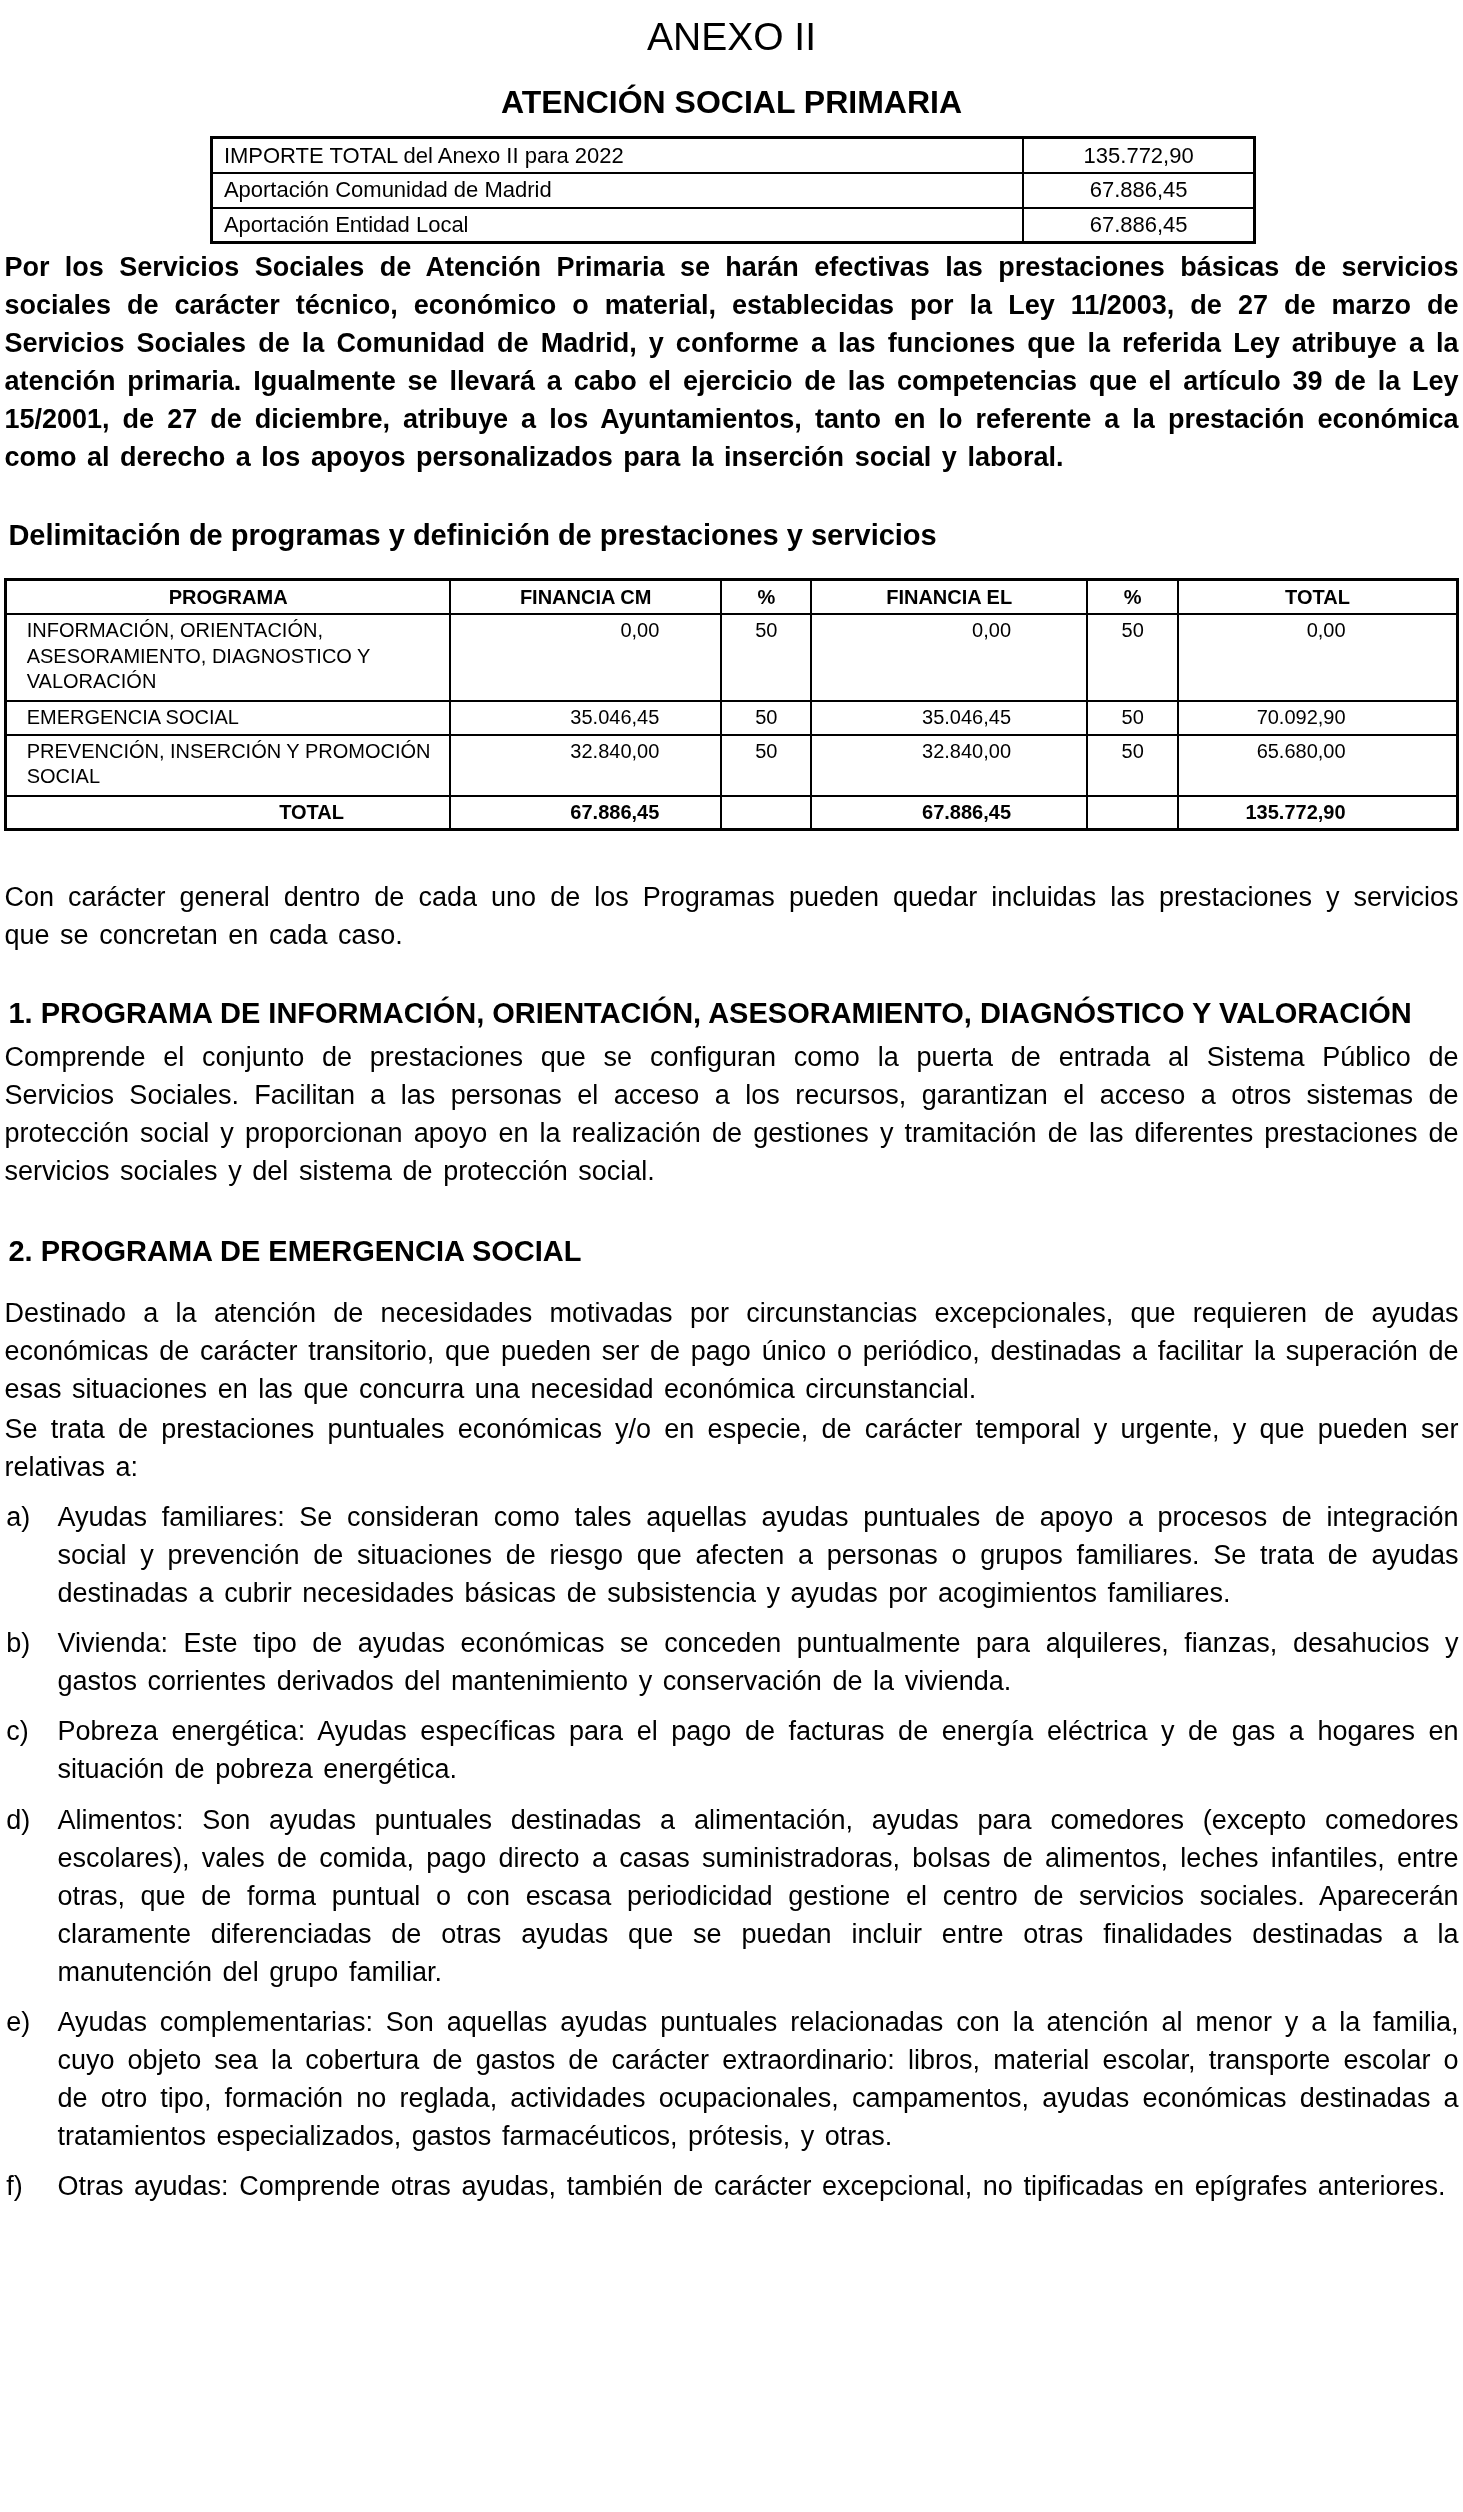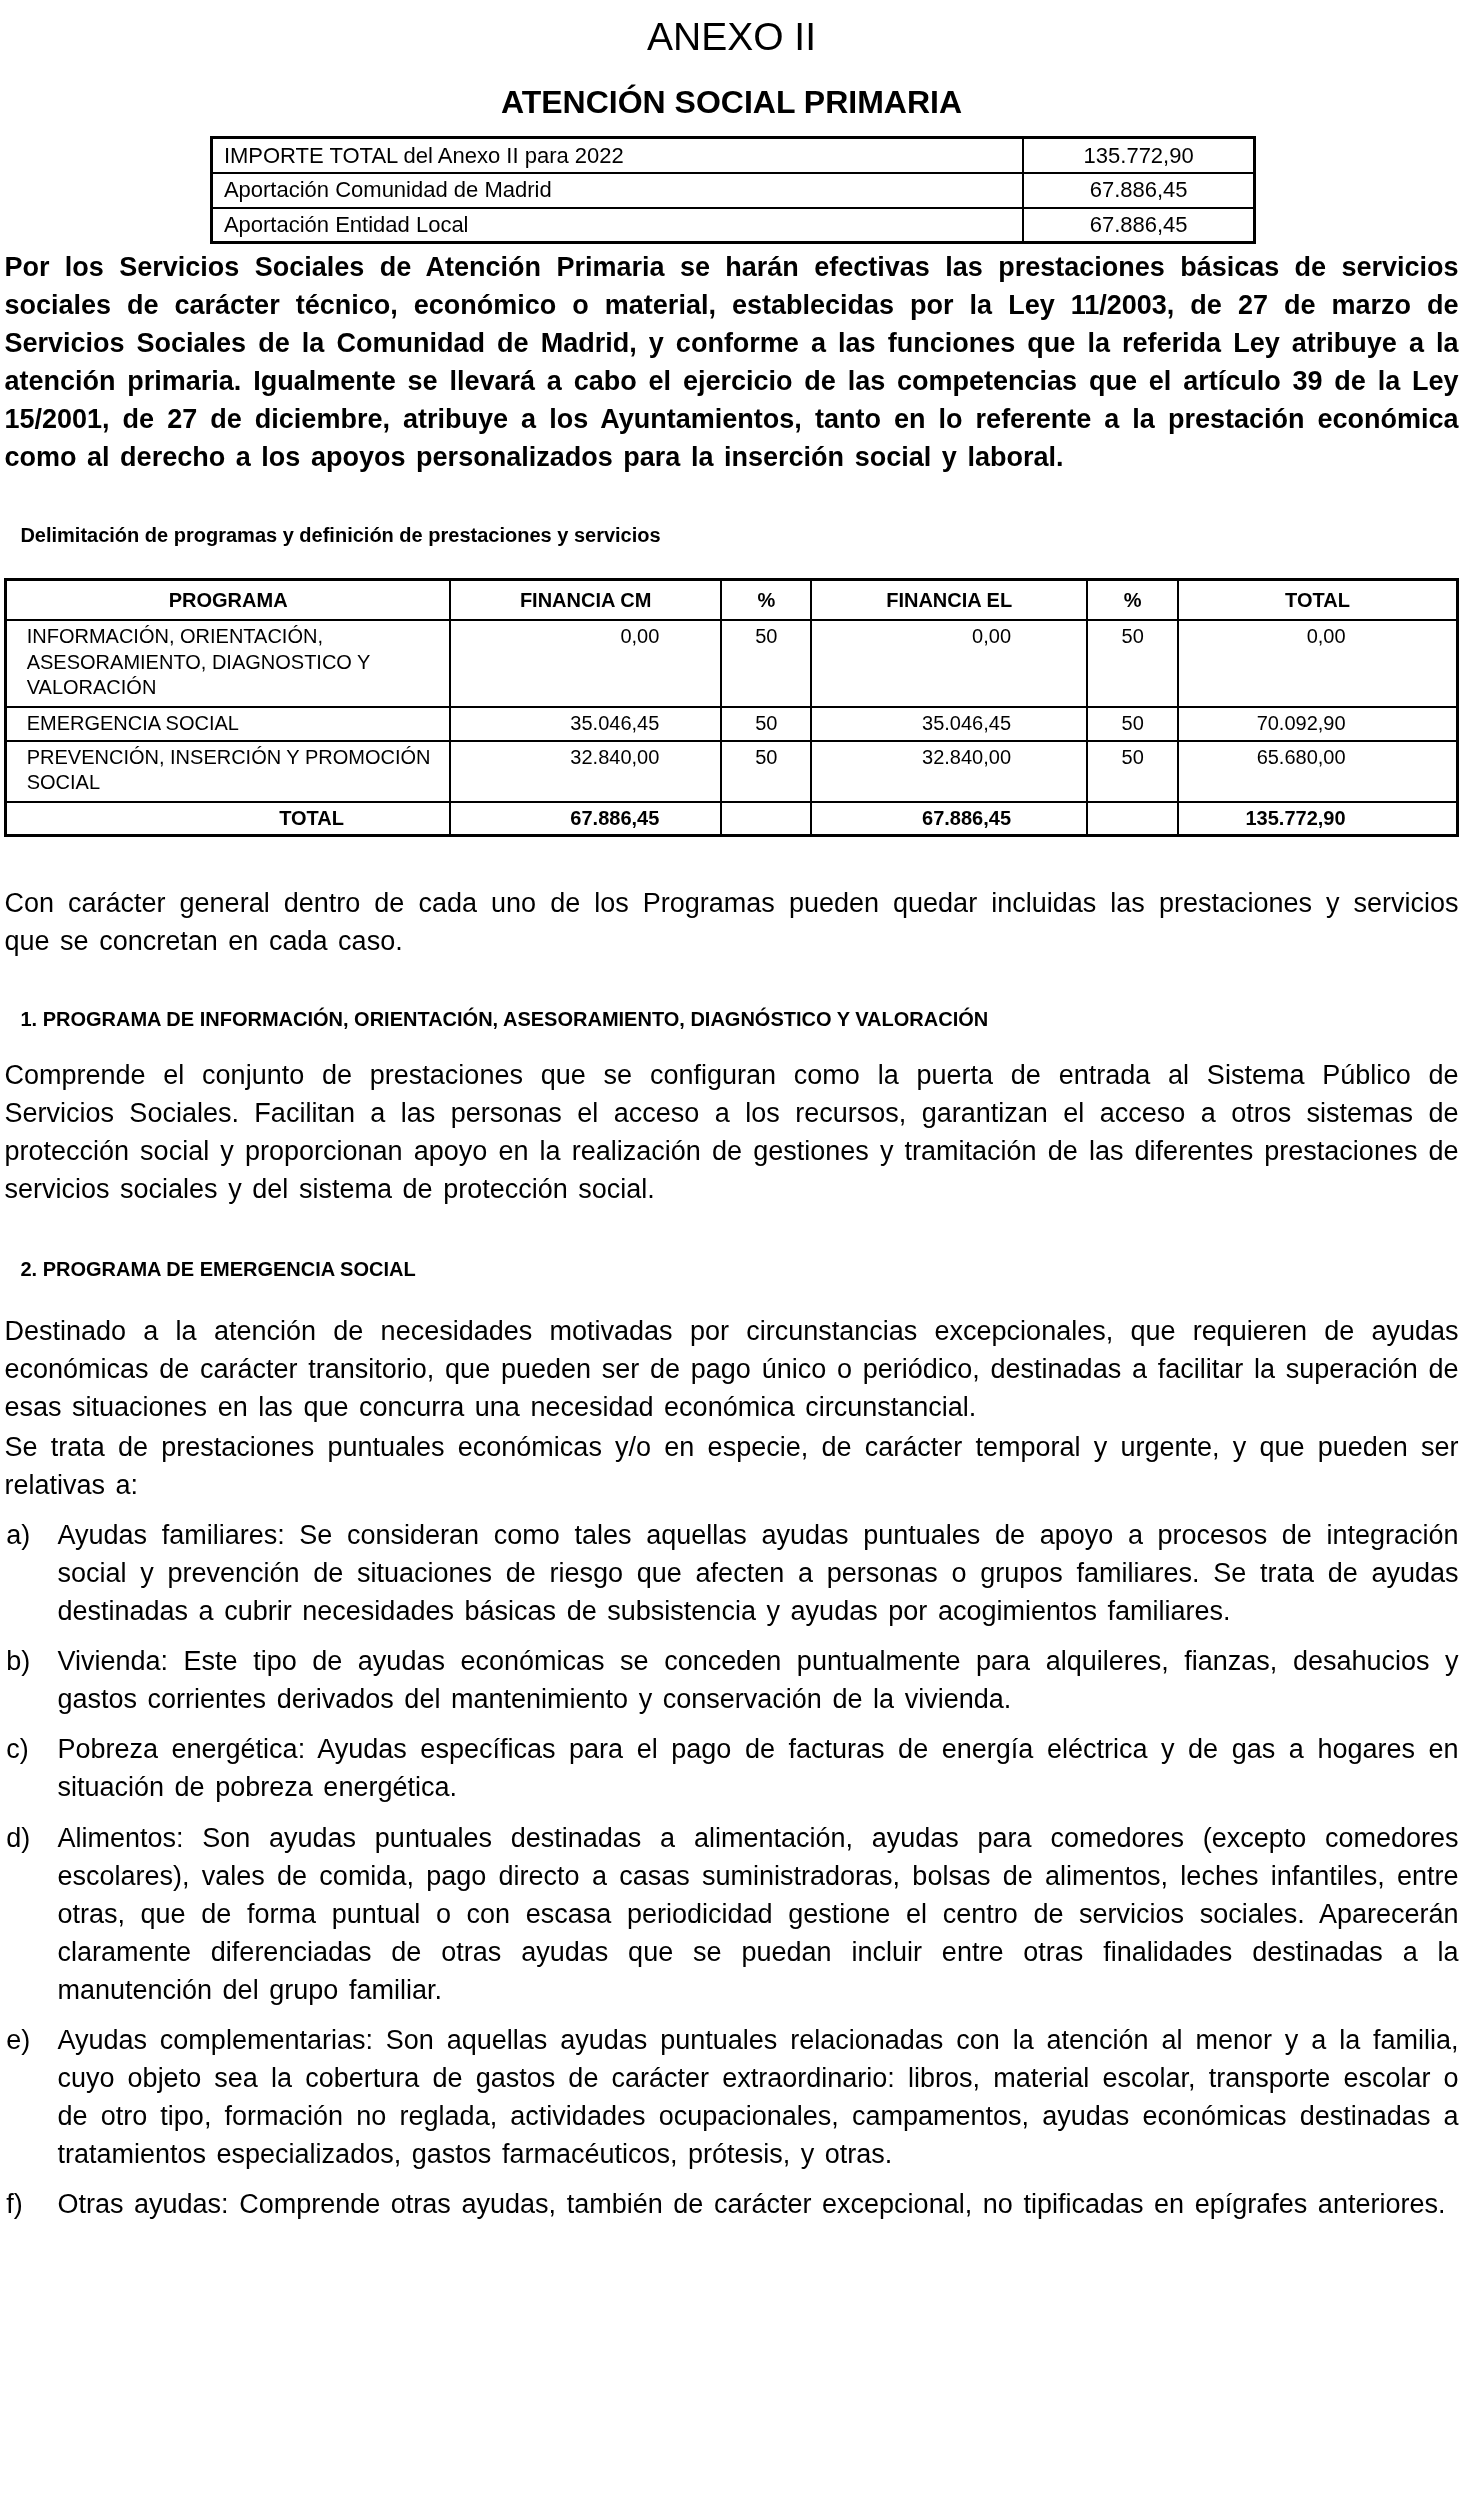--- a/index.html
+++ b/index.html
@@ -58,45 +58,45 @@
     margin: 0;
   }
   .par-intro    { margin-top: 4px; font-weight: bold; }
   .par-general  { margin-top: 47px; }
   .par-s1       { margin-top: 1px; }
   .par-s2a      { margin-top: 24.6px; }
   .par-s2b      { margin-top: 1.8px; }
 
   
   .heading {
-    font-size: 20px;
+    font-size: 29px;
     font-weight: 700;
     line-height: 42px;
     text-align: left;
-    margin: 16px;
+    margin: 4px;
   }
   .heading-delim { margin-top: 42px; line-height: 35px; }
   .heading-s1    { margin-top: 38px; }
   .heading-s2    { margin-top: 44px; line-height: 35px; }
 
   
   table.programs {
     border-collapse: collapse;
     width: 100%;
     margin-top: 24.6px;
     table-layout: fixed;
   }
   table.programs, table.programs th, table.programs td { border: 2.6px solid #000; }
   table.programs { border-width: 3.5px; }
   table.programs th {
     font-size: 20px;
     font-weight: 700;
     text-align: center;
     vertical-align: middle;
-    height: 41px;
+    height: 35px;
     padding: 1.8px 3.5px;
   }
   table.programs td {
     font-size: 20px;
     line-height: 25.4px;
     vertical-align: top;
     padding: 3px 7px;
   }
   table.programs td.prog { text-align: left; padding-left: 19.3px; }
   table.programs td.num2 { text-align: right; padding-right: 61px; }

